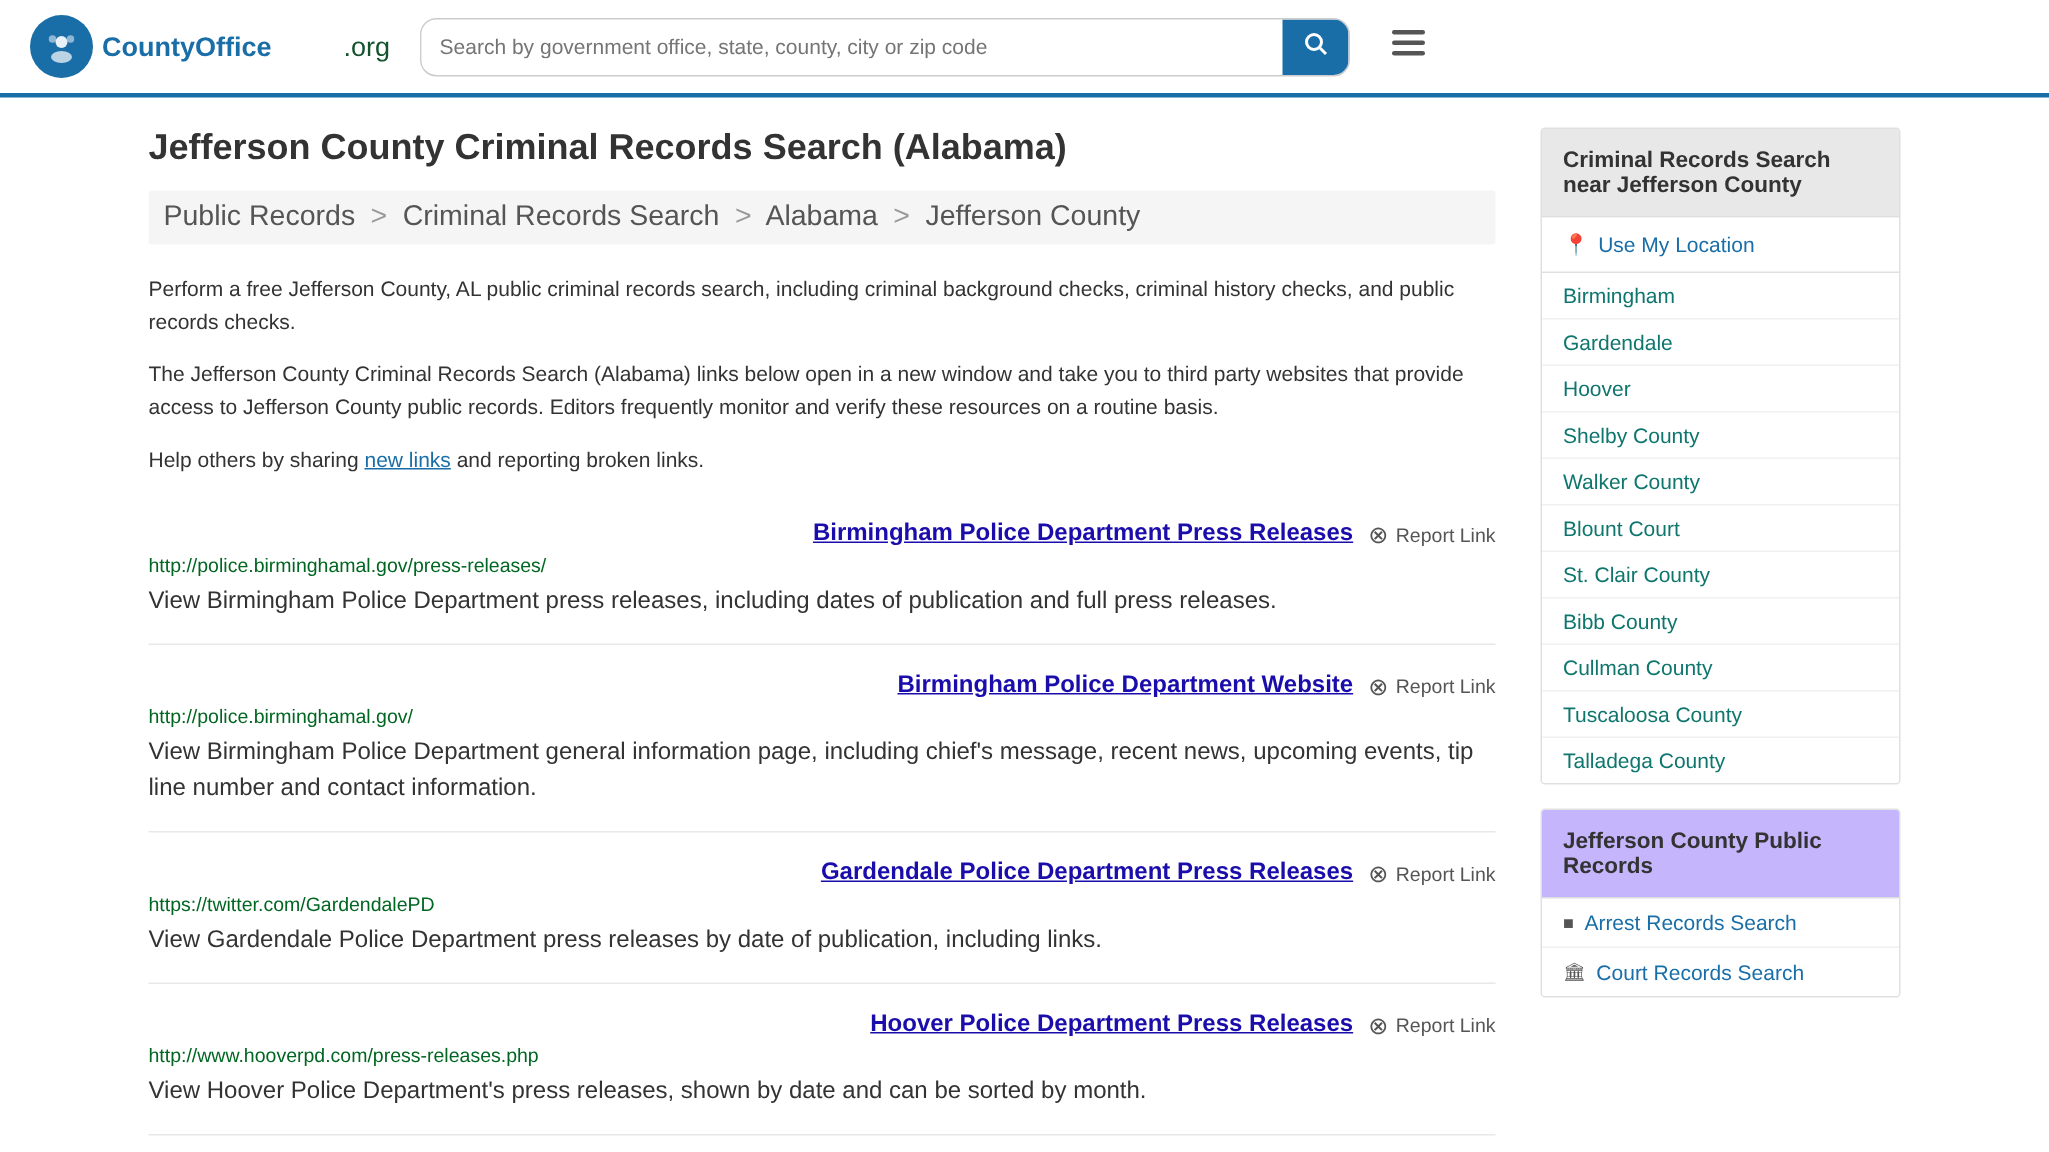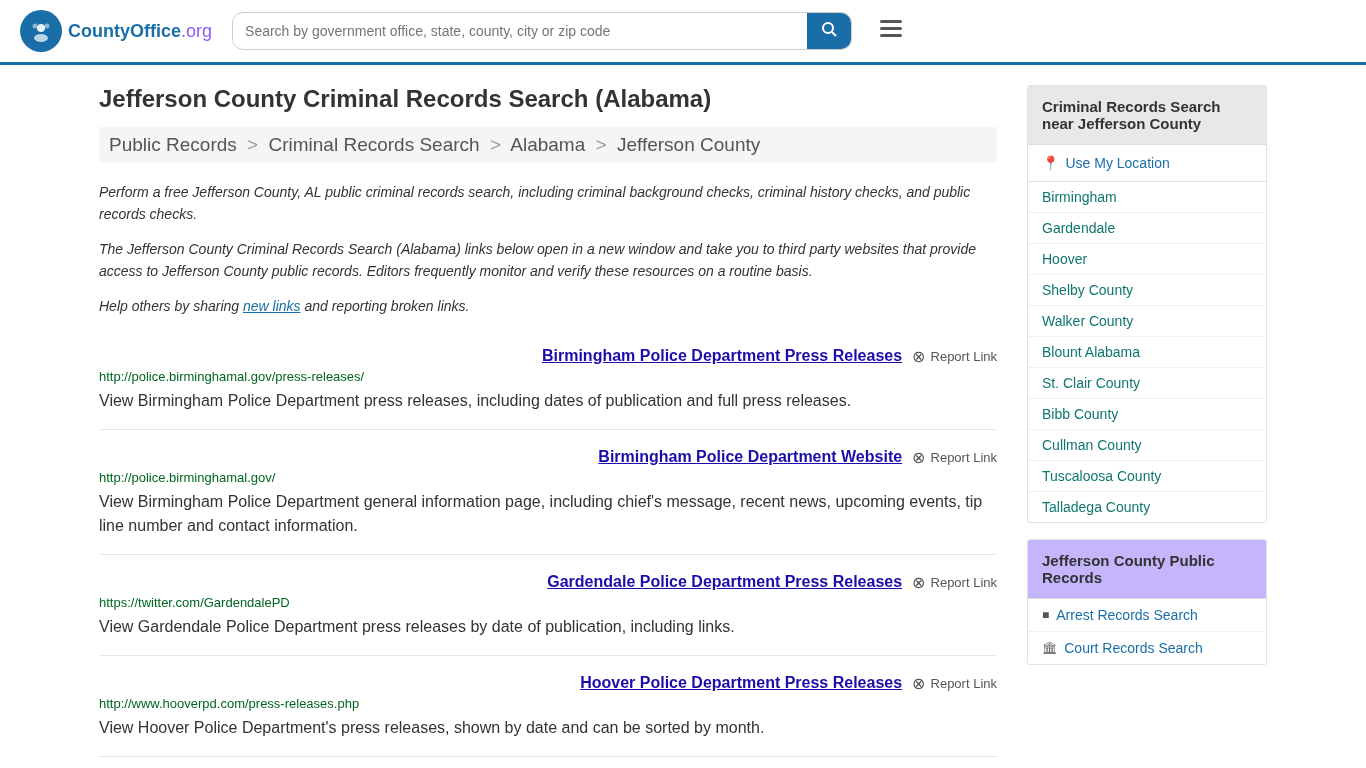--- a/index.html
+++ b/index.html
@@ -105,21 +105,20 @@
       color: #555;
       text-decoration: none;
     }
     #breadcrumb .sep { margin: 0 5px; color: #999; }
 
     .desc-para {
       font-size: 14px;
       color: #333;
       line-height: 1.6;
       margin-bottom: 12px;
-      font-style: italic;
     }
     .desc-para a { color: #1a6ea8; text-decoration: underline; }
 
     
     .result-item {
       border-bottom: 1px solid #e8e8e8;
       padding: 18px 0 16px 0;
     }
     .result-title {
       font-size: 16px;
@@ -239,21 +238,21 @@
     <div id="logo-circle">
       <svg width="26" height="26" viewBox="0 0 26 26">
         <circle cx="13" cy="13" r="12" fill="#1a6ea8"></circle>
         <circle cx="13" cy="10" r="4" fill="#fff" opacity="0.9"></circle>
         <ellipse cx="13" cy="20" rx="7" ry="4" fill="#fff" opacity="0.7"></ellipse>
         <circle cx="7" cy="8" r="2.5" fill="#fff" opacity="0.5"></circle>
         <circle cx="19" cy="8" r="2.5" fill="#fff" opacity="0.5"></circle>
       </svg>
     </div>
     <span id="logo-text">
-      <span>CountyOffice</span><span style="color:#8b5cf6;font-weight:normal;">.org</span>
+      <span>CountyOffice</span><span style="color:#14532d;font-weight:normal;margin-left:48px;">.org</span>
     </span>
   </div>
   <div id="search-bar">
     <input id="search-input" type="text" placeholder="Search by government office, state, county, city or zip code" style="">
     <button id="search-btn">
       <svg width="16" height="16" viewBox="0 0 16 16" fill="none">
         <circle cx="7" cy="7" r="5" stroke="#fff" stroke-width="2"></circle>
         <line x1="11" y1="11" x2="15" y2="15" stroke="#fff" stroke-width="2"></line>
       </svg>
     </button>
@@ -352,21 +351,21 @@
       <div class="sidebar-use-location">
         <span class="pin-icon">📍</span>
         <span>Use My Location</span>
       </div>
       <div class="sidebar-links" id="sidebar-links">
           <div class="sidebar-link-item"><a href="#">Birmingham</a></div>
           <div class="sidebar-link-item"><a href="#">Gardendale</a></div>
           <div class="sidebar-link-item"><a href="#">Hoover</a></div>
           <div class="sidebar-link-item"><a href="#">Shelby County</a></div>
           <div class="sidebar-link-item"><a href="#">Walker County</a></div>
-          <div class="sidebar-link-item"><a href="#">Blount Alabama</a></div>
+          <div class="sidebar-link-item"><a href="#">Blount Court</a></div>
           <div class="sidebar-link-item"><a href="#">St. Clair County</a></div>
           <div class="sidebar-link-item"><a href="#">Bibb County</a></div>
           <div class="sidebar-link-item"><a href="#">Cullman County</a></div>
           <div class="sidebar-link-item"><a href="#">Tuscaloosa County</a></div>
           <div class="sidebar-link-item"><a href="#">Talladega County</a></div>
         </div>
     </div>
 
     <div class="sidebar-section">
       <div class="sidebar-section-title sidebar-section-title-2">Jefferson County Public Records</div>

